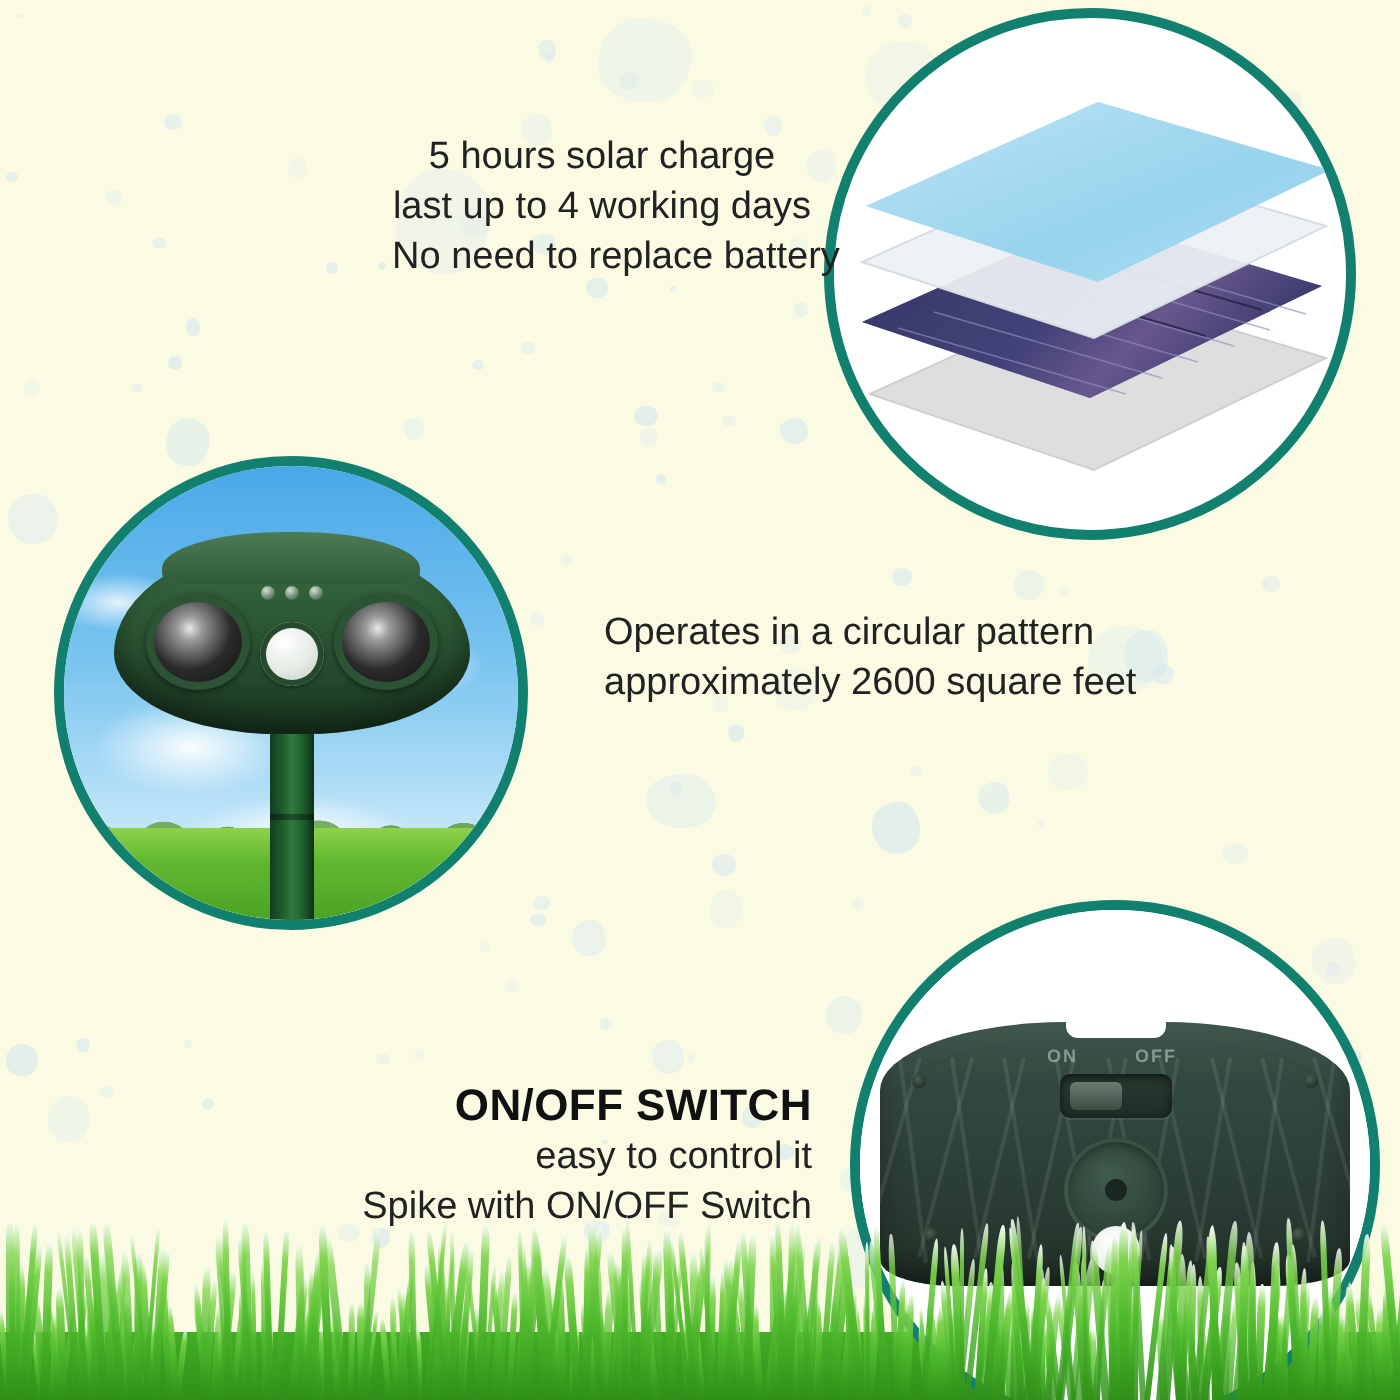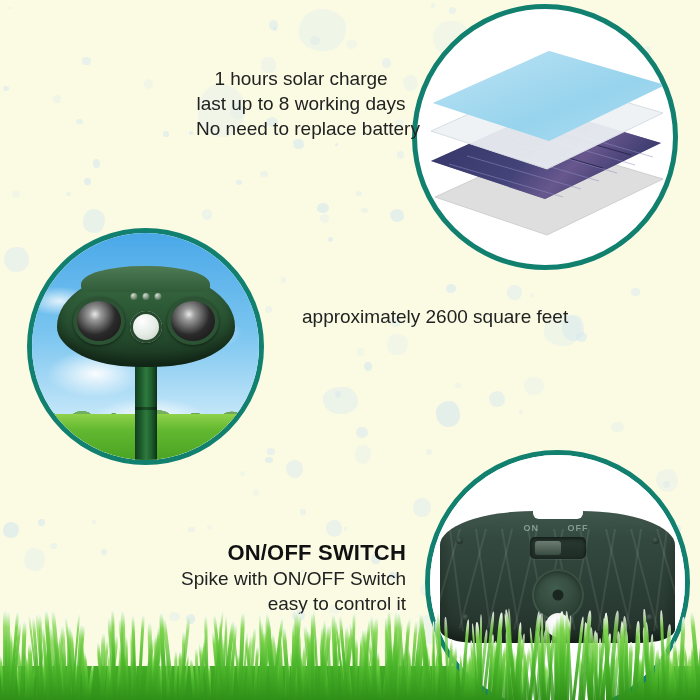--- a/index.html
+++ b/index.html
@@ -882,28 +882,29 @@
         <div class="screw" style="left:16px;  top:26px;"></div>
         <div class="screw" style="right:16px; top:26px;"></div>
         <div class="screw" style="left:22px;  bottom:22px;"></div>
         <div class="screw" style="right:22px; bottom:22px;"></div>
         <div class="sticker"></div>
       </div>
     </div>
   </div>
 
   <div class="tblock" id="text-solar">
-    <div class="tline">1 hours solar charge</div>
-    <div class="tline">last up to 8 working days</div>
+    <div class="tline">5 hours solar charge</div>
+    <div class="tline">last up to 4 working days</div>
     <div class="tline">No need to replace battery</div>
   </div>
 
   <div class="tblock" id="text-plug">
+    <div class="tline">Operates in a circular pattern</div>
     <div class="tline">approximately 2600 square feet</div>
   </div>
 
   <div class="tblock" id="text-switch">
     <div class="theading">ON/OFF SWITCH</div>
+    <div class="tline">easy to control it</div>
     <div class="tline">Spike with ON/OFF Switch</div>
-    <div class="tline">easy to control it</div>
   </div>
 
 </div>
 
 </body></html>

